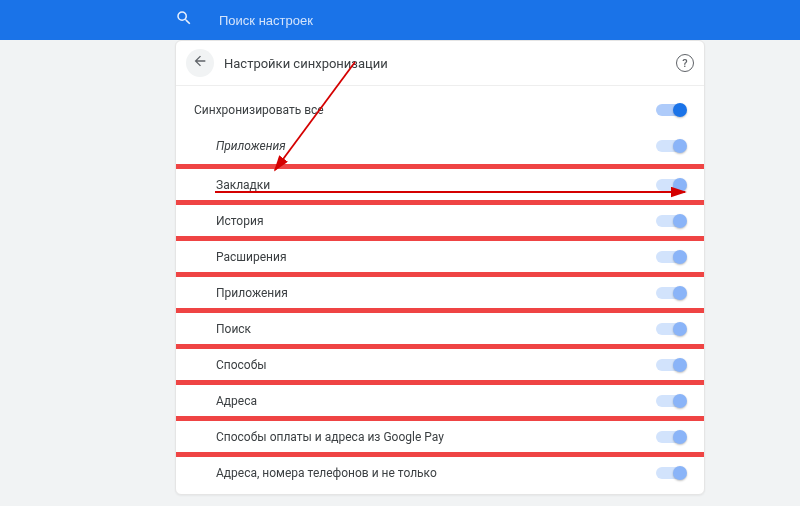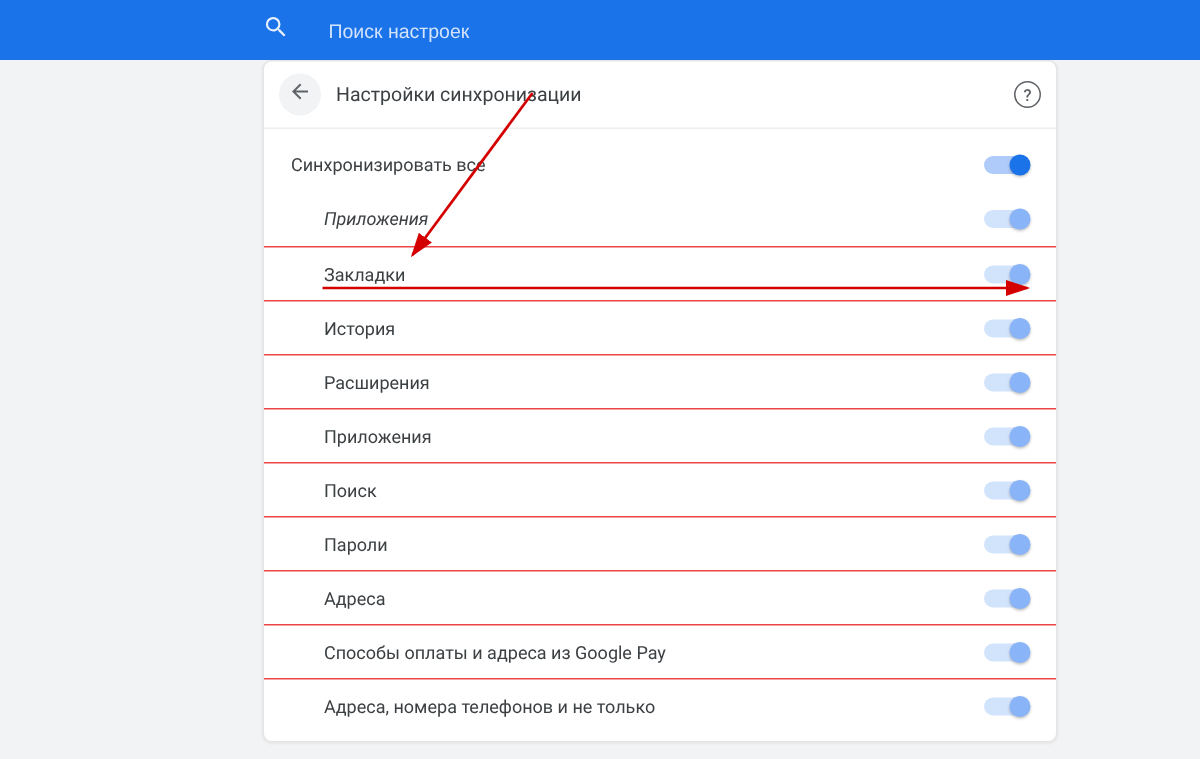--- a/index.html
+++ b/index.html
@@ -66,21 +66,21 @@
   }
   .panel-body { padding: 6px 0 6px; }
   .row {
     display: flex; align-items: center;
     padding: 0 18px;
     height: 36px;
     font-size: 12px;
     color: #3c4043;
   }
   .row.master { font-weight: 400; }
-  .row.sub { padding-left: 40px; border-top: 1px solid #ef4444; }
+  .row.sub { padding-left: 40px; border-top: 5px solid #ef4444; }
   .row.sub:first-of-type { border-top: none; font-style: italic; }
   .row .label { flex: 1; }
   .toggle {
     width: 30px; height: 12px; border-radius: 8px;
     position: relative; cursor: pointer;
   }
   .toggle::after {
     content: ""; position: absolute; width: 14px; height: 14px;
     border-radius: 50%; top: -1px; right: -1px;
     box-shadow: 0 1px 2px rgba(0,0,0,.25);
@@ -144,21 +144,21 @@
         </div>
         <div class="row sub">
           <span class="label">Приложения</span>
           <span class="toggle sub-on"></span>
         </div>
         <div class="row sub">
           <span class="label">Поиск</span>
           <span class="toggle sub-on"></span>
         </div>
         <div class="row sub">
-          <span class="label">Пароли</span>
+          <span class="label">Способы</span>
           <span class="toggle sub-on"></span>
         </div>
         <div class="row sub">
           <span class="label">Адреса</span>
           <span class="toggle sub-on"></span>
         </div>
         <div class="row sub">
           <span class="label">Способы оплаты и адреса из Google Pay</span>
           <span class="toggle sub-on"></span>
         </div>

